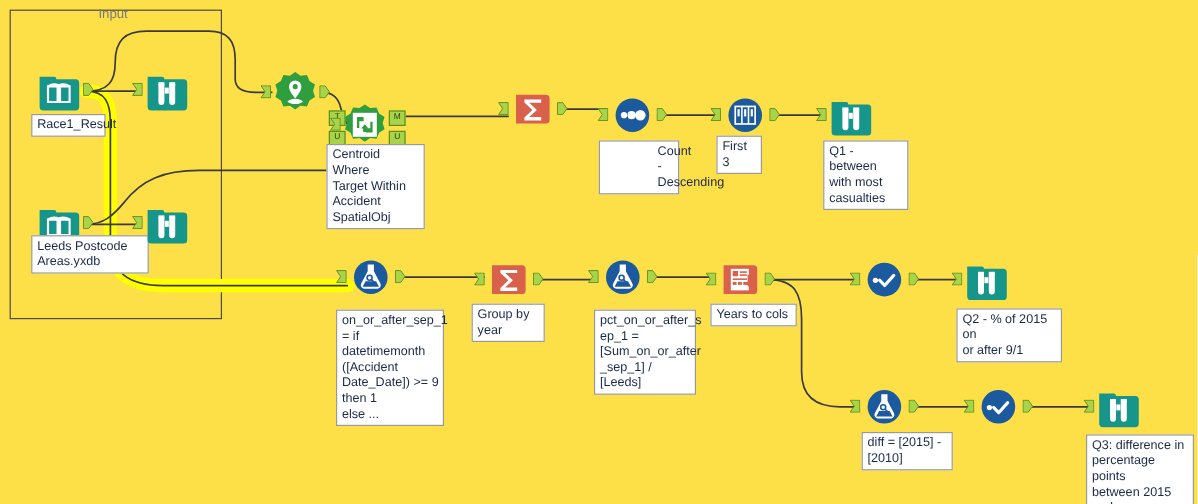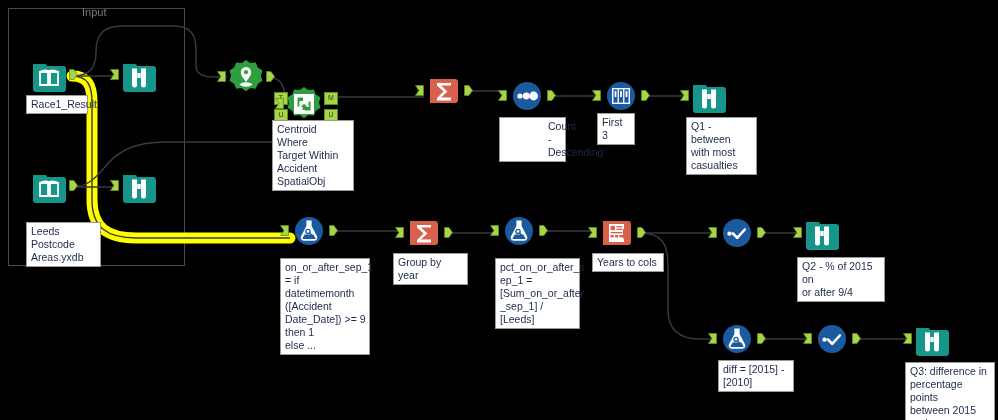--- a/index.html
+++ b/index.html
@@ -1,18 +1,18 @@
 <!DOCTYPE html>
 <html><head>
 <meta charset="utf-8">
 <style>
   html,body{margin:0;padding:0;background:#ffffff;}
   body{width:998px;height:420px;overflow:hidden;
        font-family:"Liberation Sans", sans-serif;}
-  #canvas{position:relative;width:998px;height:420px;background:#000000;}
+  #canvas{position:relative;width:998px;height:420px;background:#fde047;}
   svg.wires{position:absolute;left:0;top:0;width:998px;height:420px;}
 
   .container-box{position:absolute;border:1.5px solid #4a4a4a;background:transparent;}
   .container-title{position:absolute;font-size:11px;color:#7a7a7a;
        font-family:"Liberation Sans", sans-serif;white-space:nowrap;}
 
   .tool{position:absolute;width:38px;height:38px;}
   .tool svg{display:block;width:38px;height:38px;}
 
   .label{position:absolute;border:1px solid #9a9a9a;background:#fff;
@@ -95,21 +95,21 @@
         </svg>
       </div>
       <div class="tool" style="left: 30px; top: 167px;">
         <svg viewBox="0 0 38 38" xmlns="http://www.w3.org/2000/svg">
           <path d="M3 8 h12 a2 2 0 0 1 2 2 h16 a3 3 0 0 1 3 3 v20 a3 3 0 0 1 -3 3 h-27 a3 3 0 0 1 -3 -3 z" fill="#16968a"></path>
           <path d="M10 16 h8 v13 h-8 z M20 16 h8 v13 h-8 z" fill="none" stroke="#ffffff" stroke-width="1.8"></path>
           <path d="M19 15 v14" stroke="#ffffff" stroke-width="1.8"></path>
           <path d="M10 16 c3 -2 6 -2 9 -1 c3 -1 6 -1 9 1" fill="none" stroke="#ffffff" stroke-width="1.8"></path>
         </svg>
       </div>
-      <div class="label" style="left: 26px; top: 222px; width: 75px; min-height: 30px;">Leeds Postcode
+      <div class="label" style="left: 26px; top: 196px; width: 98px; min-height: 30px;">Leeds Postcode
 Areas.yxdb</div>
       <div class="anchor" style="left: 69px; top: 180px;">
         <svg viewBox="0 0 9 11" xmlns="http://www.w3.org/2000/svg" width="9" height="11">
           <path d="M0.5 0.5 h4.4 l3.6 5 -3.6 5 h-4.4 z" fill="#a9d44a" stroke="#5f8f1f" stroke-width="0.8"></path>
         </svg>
       </div>
       <div class="tool" style="left: 120px; top: 167px;">
         <svg viewBox="0 0 38 38" xmlns="http://www.w3.org/2000/svg">
           <path d="M3 8 h12 a2 2 0 0 1 2 2 h16 a3 3 0 0 1 3 3 v20 a3 3 0 0 1 -3 3 h-27 a3 3 0 0 1 -3 -3 z" fill="#16968a"></path>
           <path d="M12 14 h5 v15 a2.5 2.5 0 0 1 -5 0 z" fill="#ffffff"></path>
@@ -262,21 +262,21 @@
         <svg viewBox="0 0 9 11" xmlns="http://www.w3.org/2000/svg" width="9" height="11">
           <path d="M0.5 0.5 h4.4 l3.6 5 -3.6 5 h-4.4 z" fill="#a9d44a" stroke="#5f8f1f" stroke-width="0.8"></path>
         </svg>
       </div>
       <div class="tool" style="left: 405px; top: 214px;">
         <svg viewBox="0 0 38 38" xmlns="http://www.w3.org/2000/svg">
           <path d="M5 7 h25 a3 3 0 0 1 3 3 v18 a3 3 0 0 1 -3 3 h-25 z" fill="#d9604a"></path>
           <path d="M12 11 h14 v2.6 h-10 l6.4 6 -6.4 6 h10 v2.8 h-14 v-2.4 l6.6 -6.4 -6.6 -6.2 z" fill="#ffffff"></path>
         </svg>
       </div>
-      <div class="label" style="left: 393px; top: 253px; width: 75px; min-height: 16px;">Group by year</div>
+      <div class="label" style="left: 393px; top: 253px; width: 61px; min-height: 16px;">Group by year</div>
       <div class="anchor" style="left: 395px; top: 227px;">
         <svg viewBox="0 0 9 11" xmlns="http://www.w3.org/2000/svg" width="9" height="11">
           <path d="M0.5 0.5 h8 v10 h-8 l3.4 -5 z" fill="#a9d44a" stroke="#5f8f1f" stroke-width="0.8"></path>
         </svg>
       </div>
       <div class="anchor" style="left: 444px; top: 227px;">
         <svg viewBox="0 0 9 11" xmlns="http://www.w3.org/2000/svg" width="9" height="11">
           <path d="M0.5 0.5 h4.4 l3.6 5 -3.6 5 h-4.4 z" fill="#a9d44a" stroke="#5f8f1f" stroke-width="0.8"></path>
         </svg>
       </div>
@@ -349,21 +349,21 @@
         <svg viewBox="0 0 38 38" xmlns="http://www.w3.org/2000/svg">
           <path d="M3 8 h12 a2 2 0 0 1 2 2 h16 a3 3 0 0 1 3 3 v20 a3 3 0 0 1 -3 3 h-27 a3 3 0 0 1 -3 -3 z" fill="#16968a"></path>
           <path d="M12 14 h5 v15 a2.5 2.5 0 0 1 -5 0 z" fill="#ffffff"></path>
           <path d="M21 14 h5 v15 a2.5 2.5 0 0 1 -5 0 z" fill="#ffffff"></path>
           <rect x="17.3" y="17" width="3.4" height="5" fill="#ffffff"></rect>
           <rect x="12" y="12.5" width="5" height="2.6" fill="#ffffff"></rect>
           <rect x="21" y="12.5" width="5" height="2.6" fill="#ffffff"></rect>
         </svg>
       </div>
       <div class="label" style="left: 797px; top: 257px; width: 88px; min-height: 30px;">Q2 - % of 2015 on
-or after 9/4</div>
+or after 9/1</div>
       <div class="anchor" style="left: 793px; top: 227px;">
         <svg viewBox="0 0 9 11" xmlns="http://www.w3.org/2000/svg" width="9" height="11">
           <path d="M0.5 0.5 h8 v10 h-8 l3.4 -5 z" fill="#a9d44a" stroke="#5f8f1f" stroke-width="0.8"></path>
         </svg>
       </div>
       <div class="tool" style="left: 718px; top: 320px;">
         <svg viewBox="0 0 38 38" xmlns="http://www.w3.org/2000/svg">
           <circle cx="19" cy="19" r="14" fill="#1b5a9e"></circle>
           <path d="M16.4 8.5 h5.2 v5.6 l5.4 10.2 a3 3 0 0 1 -2.7 4.4 h-10.6 a3 3 0 0 1 -2.7 -4.4 l5.4 -10.2 z" fill="#ffffff"></path>
           <path d="M14.6 22.4 h8.8 l2.4 4.6 h-13.6 z" fill="#1b5a9e"></path>

